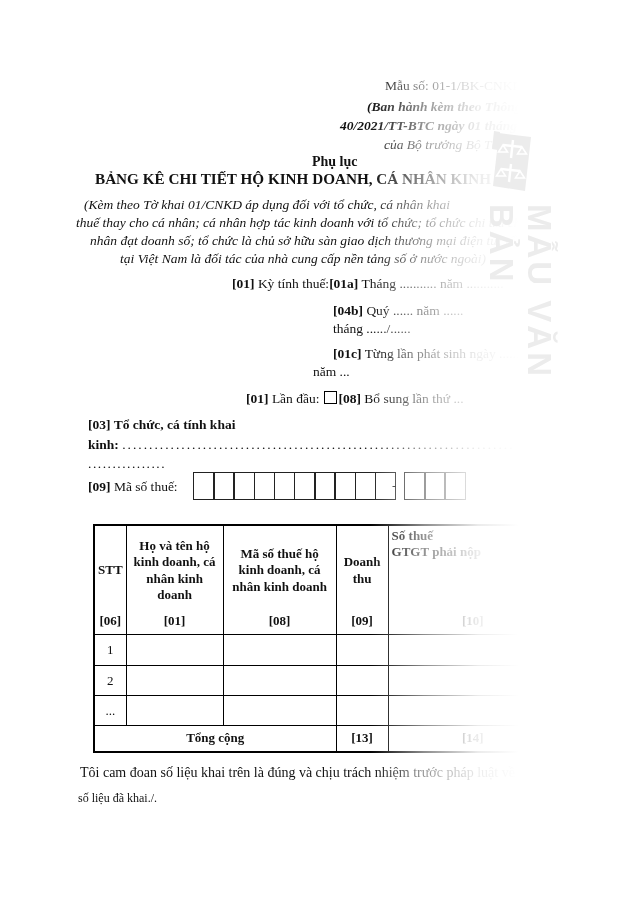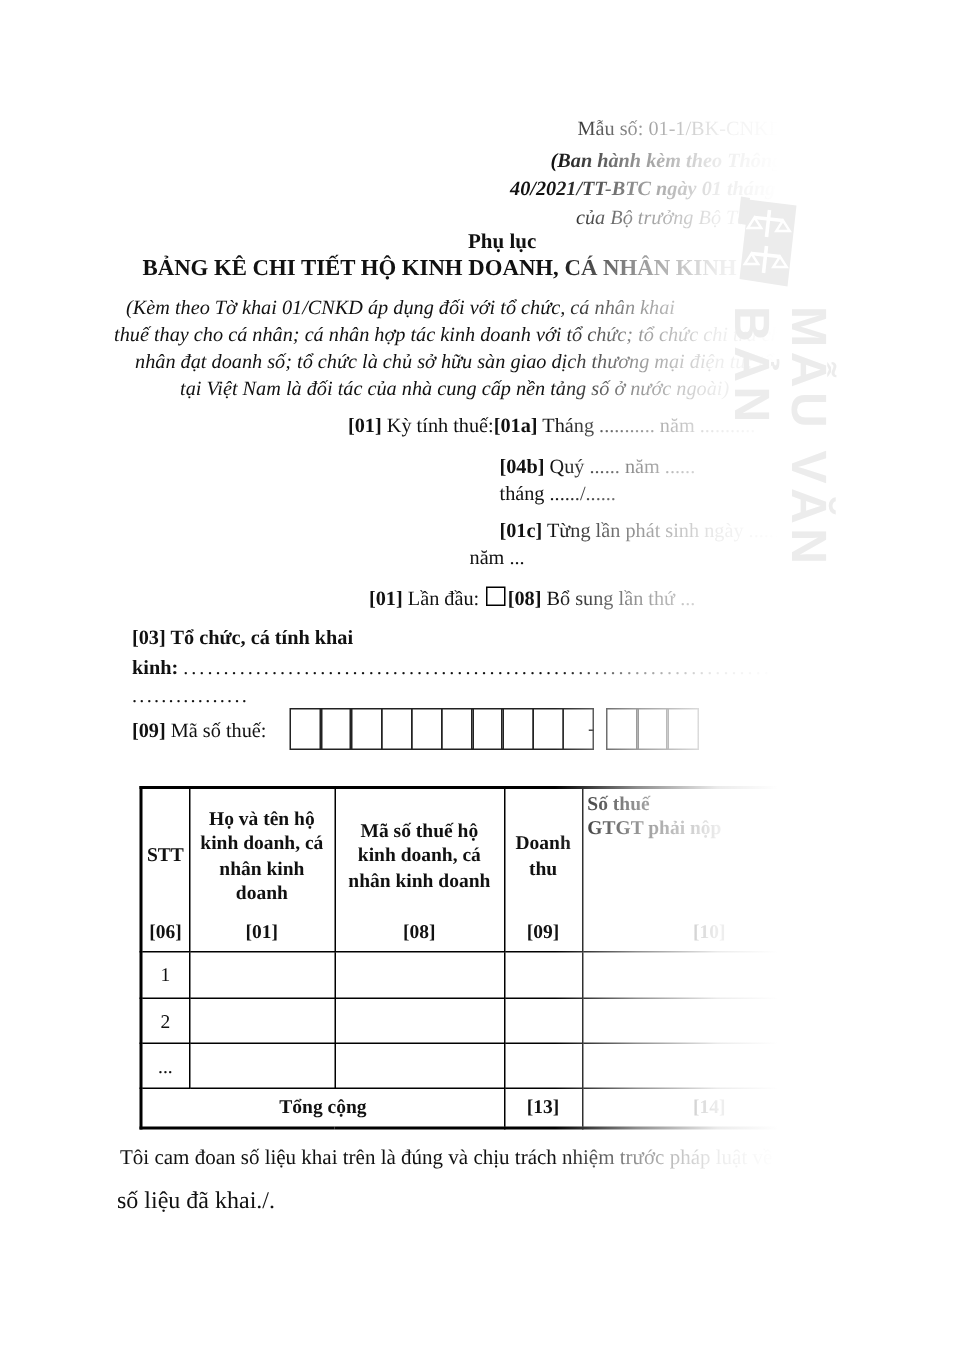--- a/index.html
+++ b/index.html
@@ -171,16 +171,16 @@
     </tr>
     <tr style="height:26px;margin-left:48px;">
       <td colspan="3" class="totcell">Tổng cộng</td>
       <td class="totcell">[13]</td>
       <td class="totcell" style="text-align:center;">[14]</td>
     </tr>
   </tbody>
     </table>
 
   <div class="abs" style="left:80px;top:764px;font-size:14px;">Tôi cam đoan số liệu khai trên là đúng và chịu trách nhiệm trước pháp luật về những</div>
-  <div class="abs" style="left:78px;top:791px;font-size:16px;">số liệu đã khai./.</div>
+  <div class="abs" style="left:78px;top:791px;font-size:12px;">số liệu đã khai./.</div>
 
   <div id="fade"></div>
 </div>
 
 </body></html>

